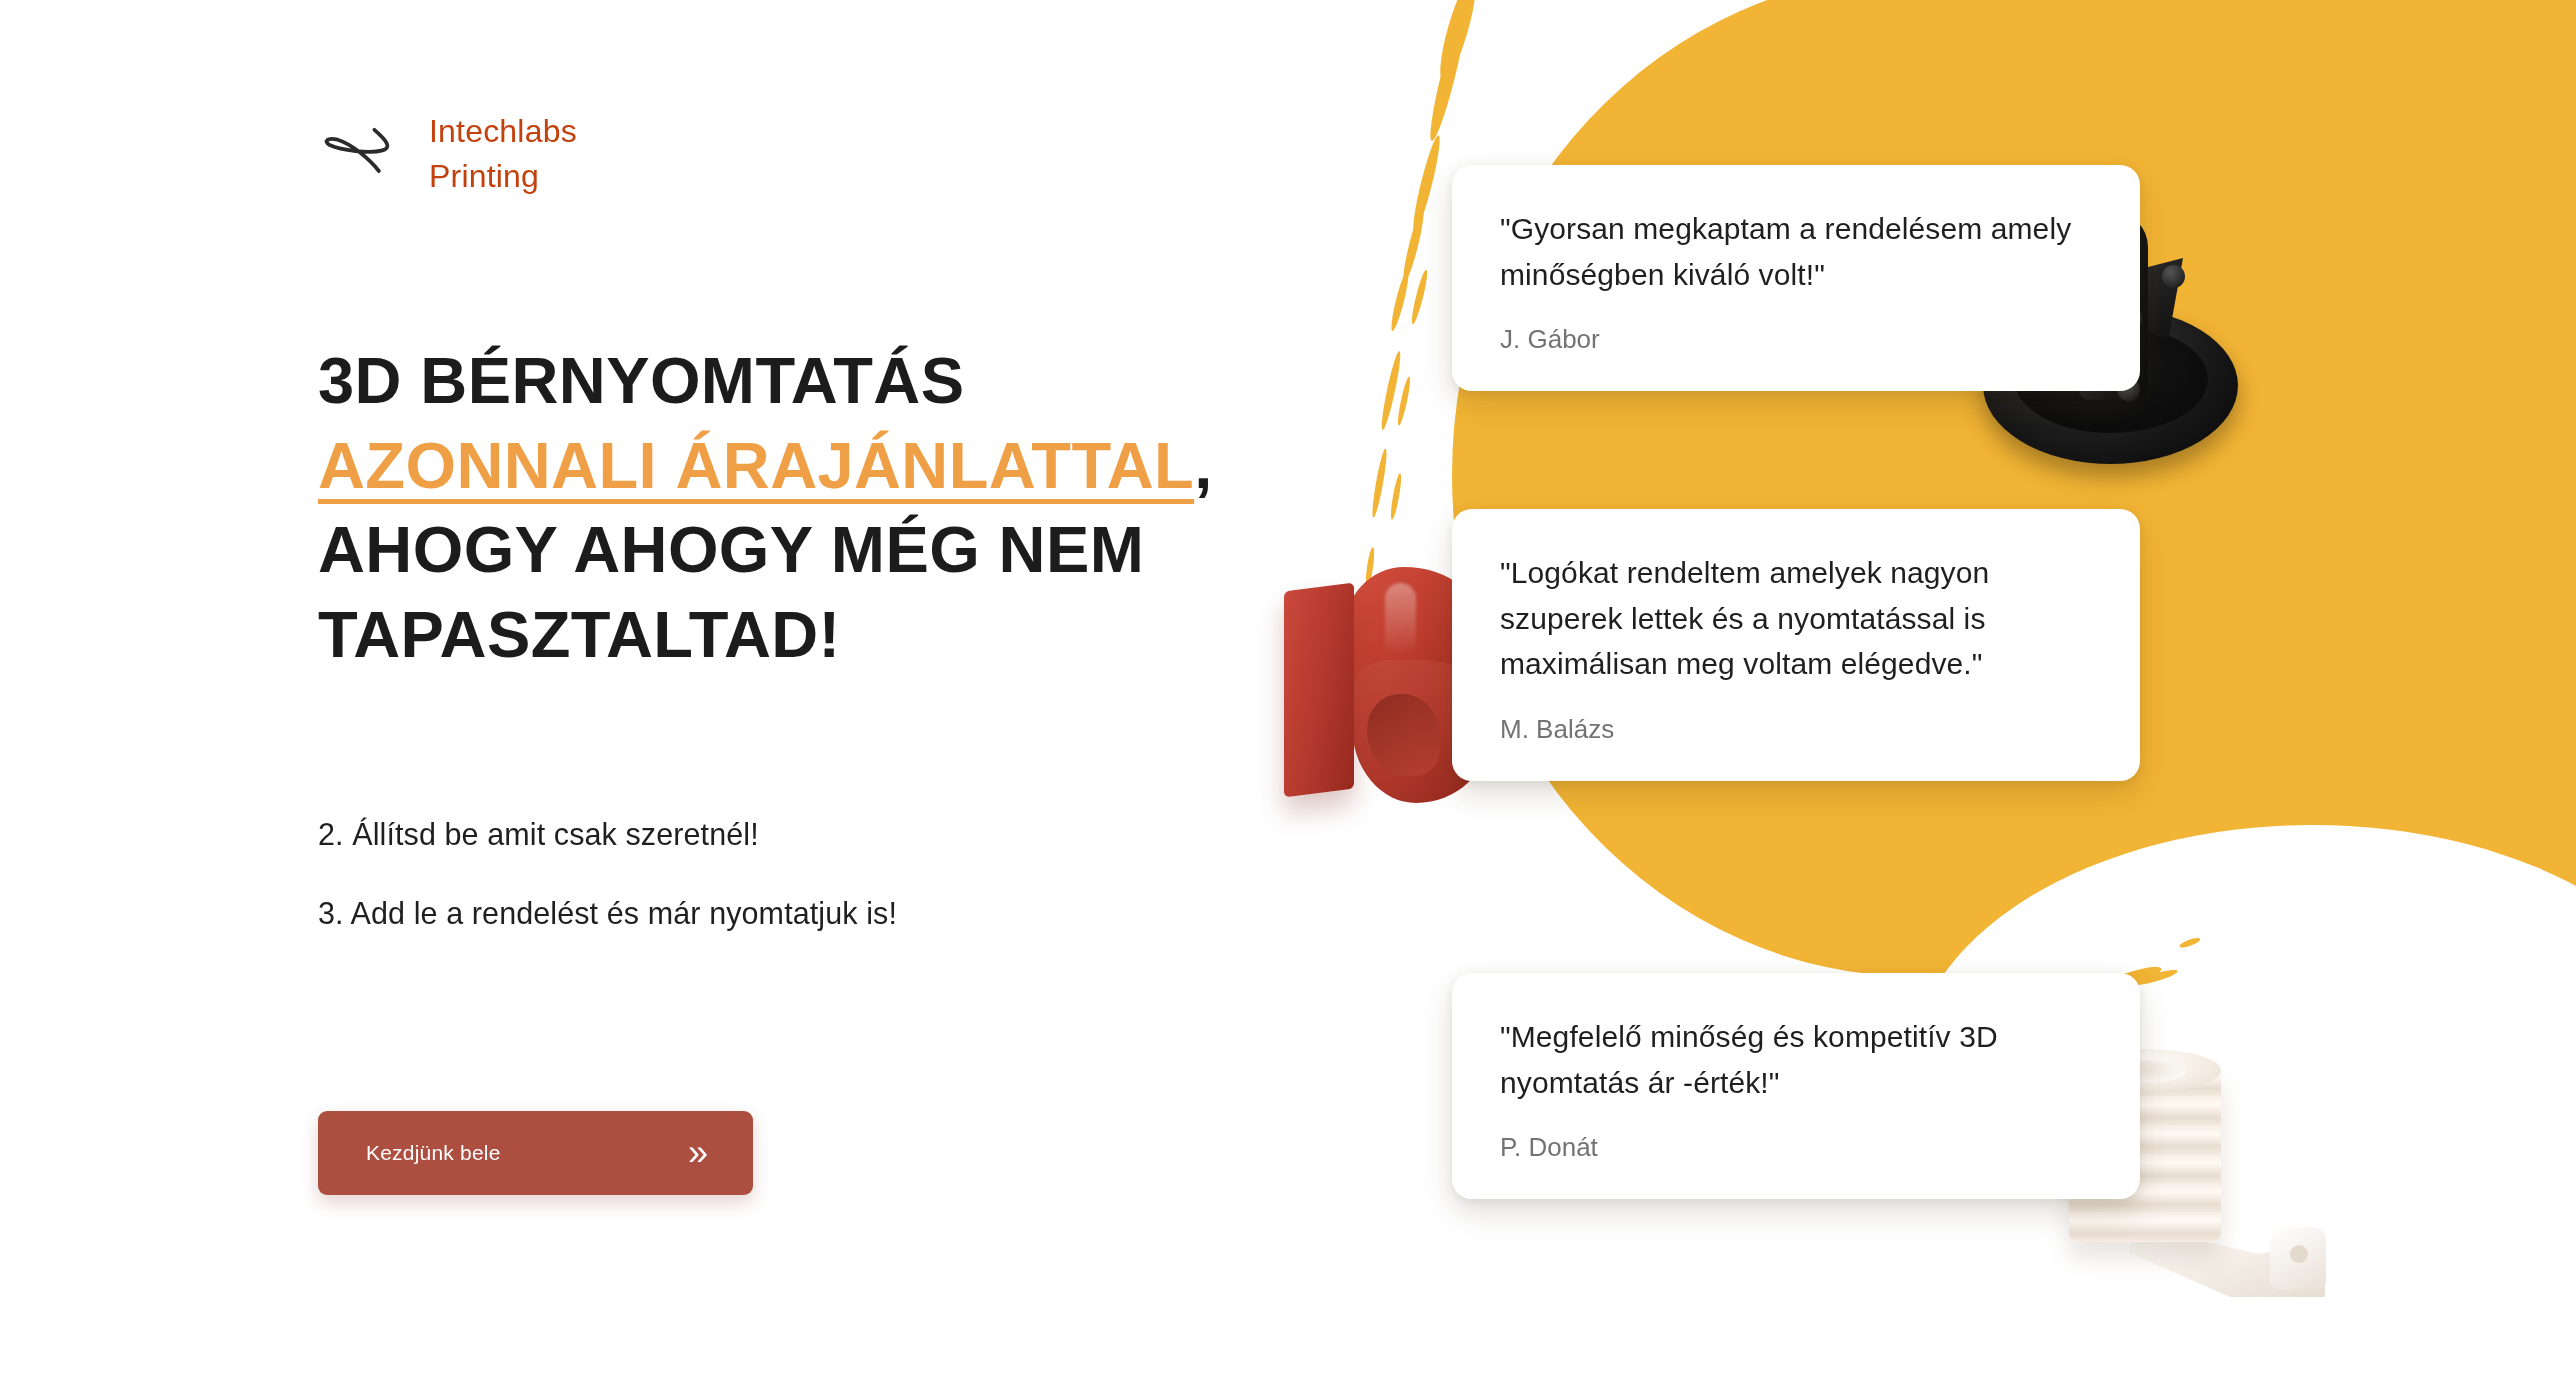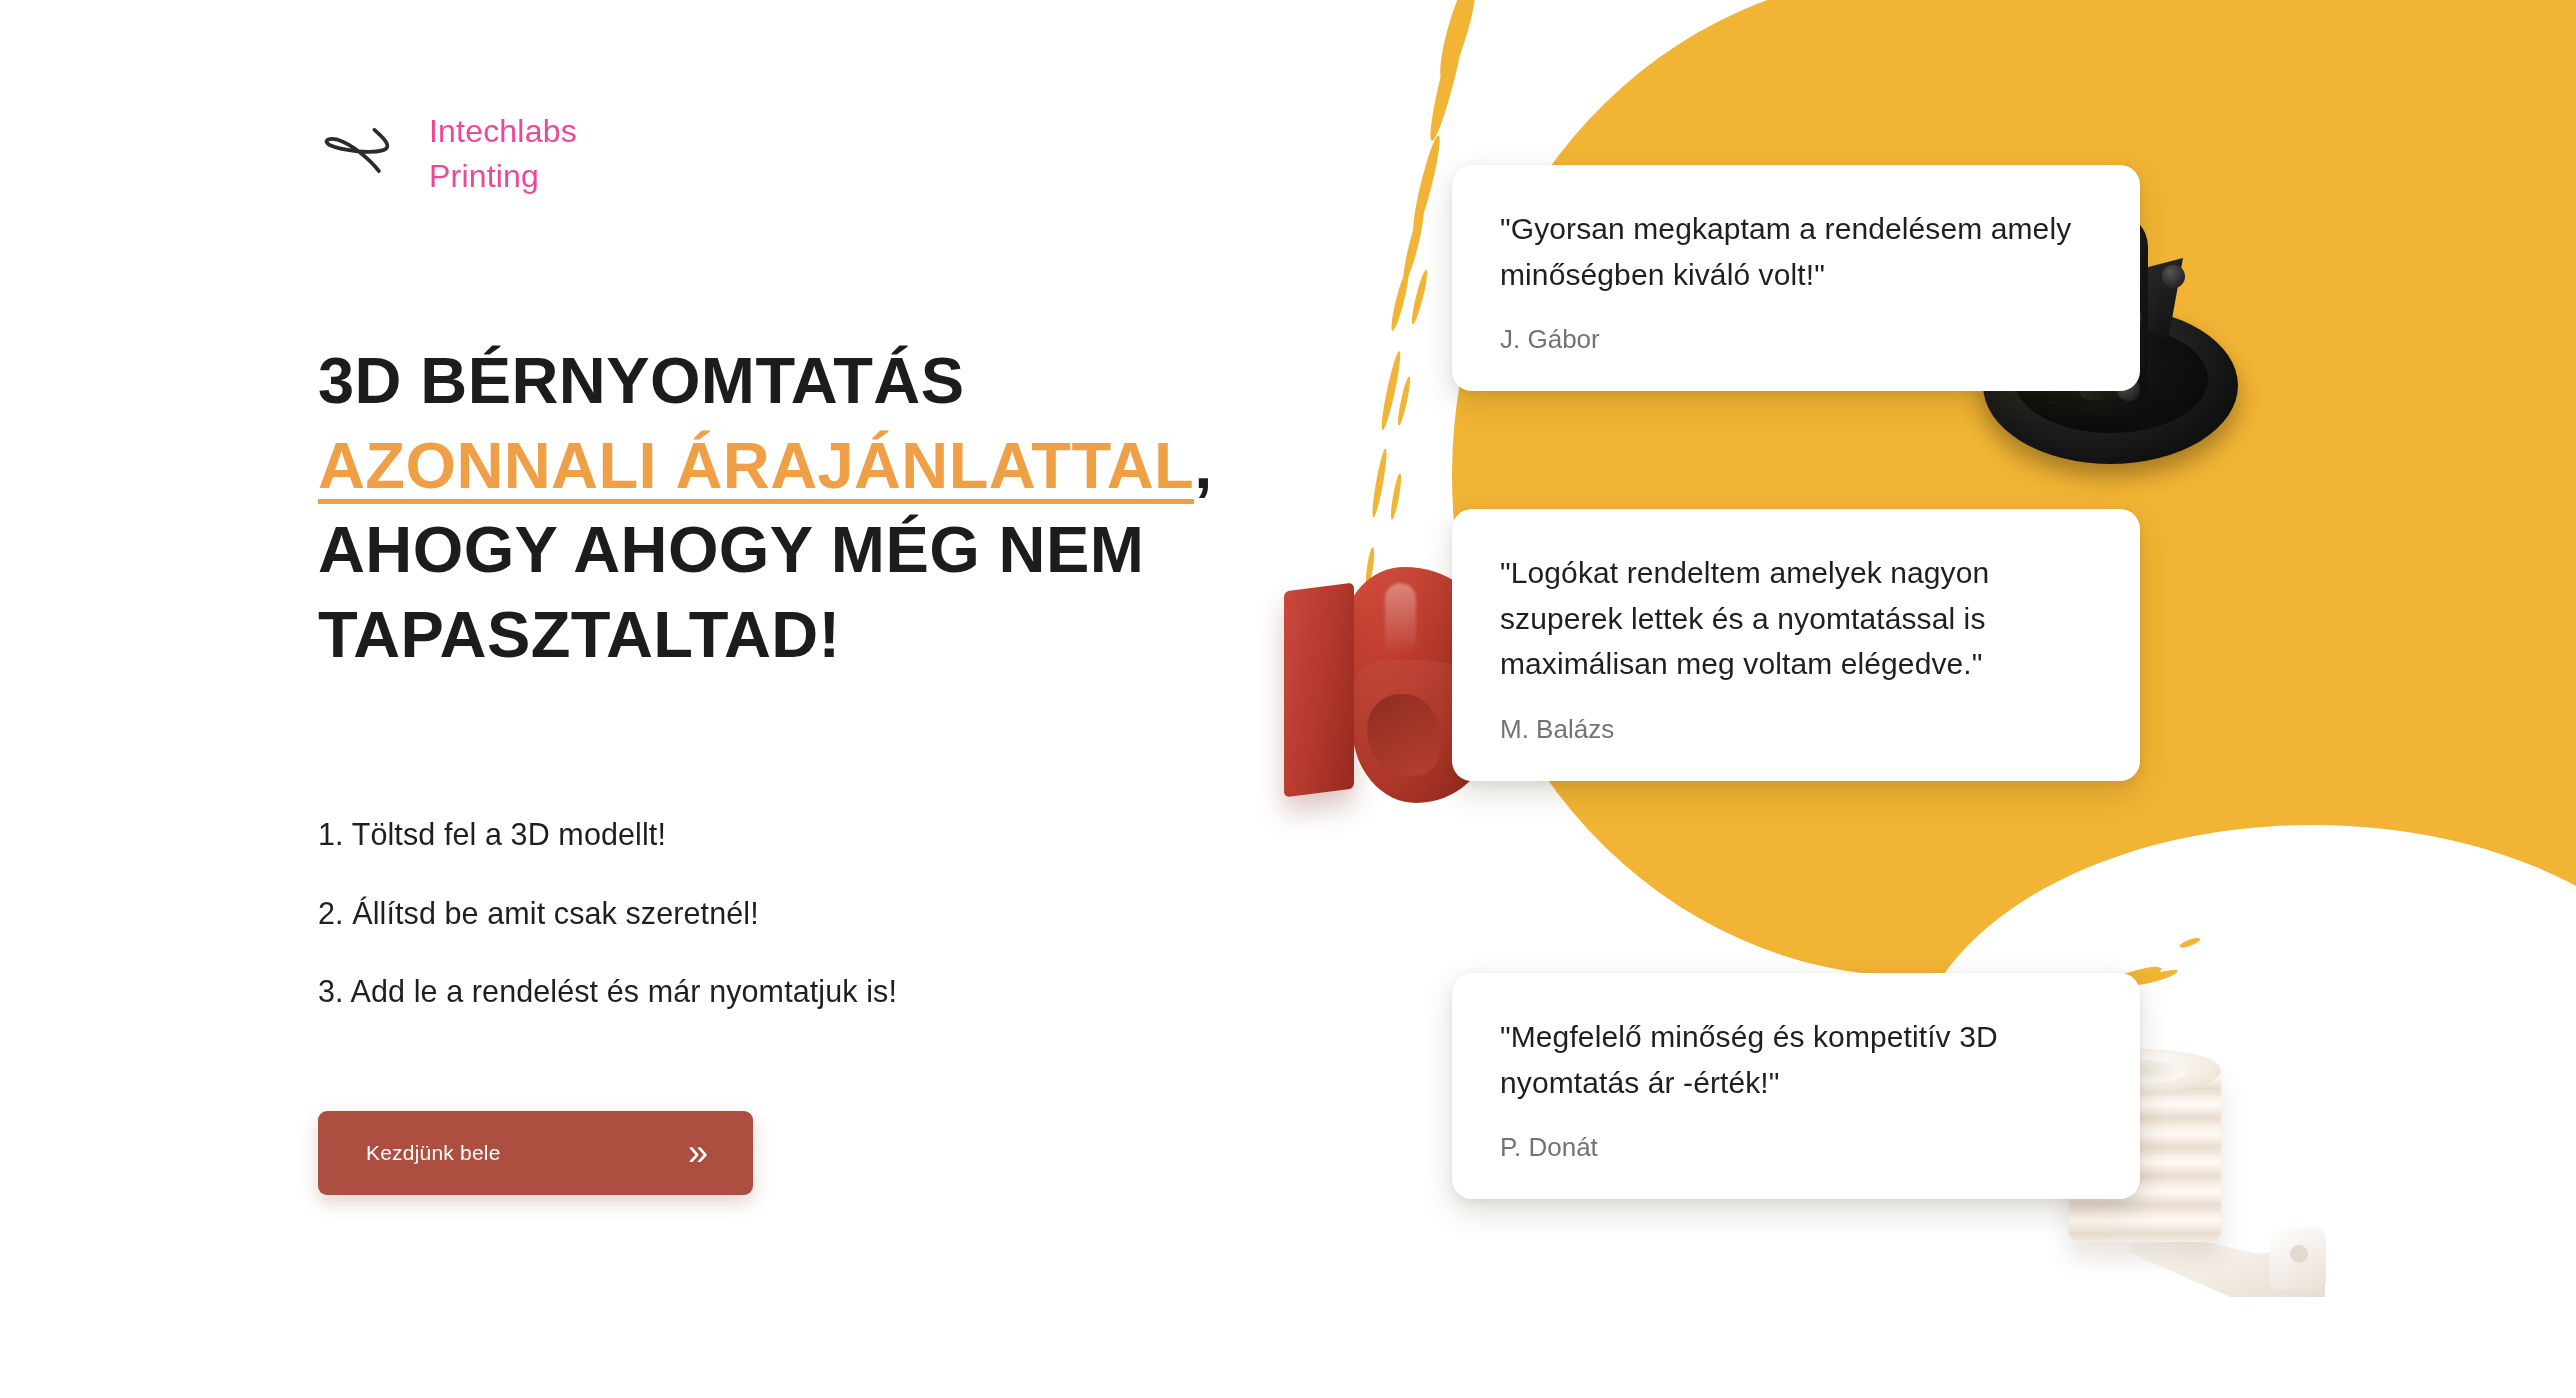--- a/index.html
+++ b/index.html
@@ -152,21 +152,21 @@
   .wh-hole {
     position:absolute; left:244px; top:185px; width:18px; height:18px;
     border-radius:50%; background:#e3d9cd;
   }
 
   
   .left-col { position:absolute; left:318px; top:0; width:986px; height:1398px; }
 
   .brand { position:absolute; left:0; top:109px; display:flex; align-items:center; gap:25px; }
   .brand-mark { width:86px; height:68px; flex:0 0 auto; }
-  .brand-text { font-size:32px; line-height:1.42; color:#ec4899; font-weight:400; white-space:pre-line; letter-spacing:0.2px; }
+  .brand-text { font-size:32px; line-height:1.42; color:#c2410c; font-weight:400; white-space:pre-line; letter-spacing:0.2px; }
 
   .headline {
     position:absolute; left:0; top:339px; width:950px;
     font-size:65px; line-height:1.30; font-weight:700;
     color:#1c1c1c; letter-spacing:0.4px;
   }
   .headline .hl-line { display:block; white-space:nowrap; }
   .hl-accent {
     color:#EFA047;
     text-decoration:underline;
@@ -276,21 +276,20 @@
     </div>
 
     <h1 class="headline">
       <span class="hl-line">3D BÉRNYOMTATÁS</span>
       <span class="hl-line"><a class="hl-accent" href="#">AZONNALI ÁRAJÁNLATTAL</a><span>,</span></span>
       <span class="hl-line">AHOGY AHOGY MÉG NEM</span>
       <span class="hl-line">TAPASZTALTAD!</span>
     </h1>
 
     <div class="steps">
-      <div class="step">1. Töltsd fel a 3D modellt!</div>
       <div class="step">2. Állítsd be amit csak szeretnél!</div>
       <div class="step">3. Add le a rendelést és már nyomtatjuk is!</div>
     </div>
 
     <button class="cta">
       <span class="cta-label">Kezdjünk bele</span>
       <span class="cta-chev">»</span>
     </button>
 
   </div>

